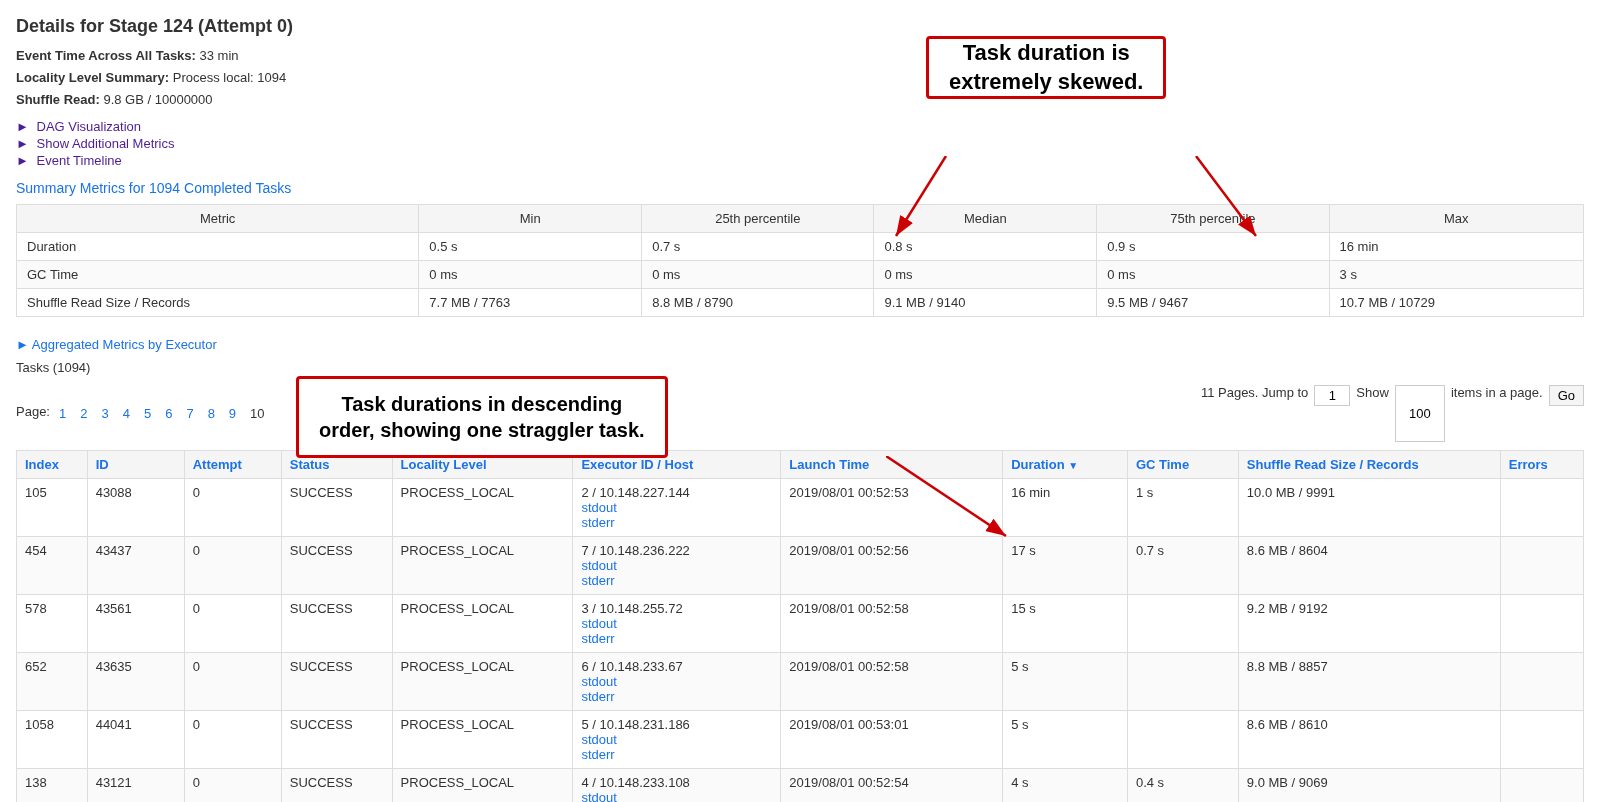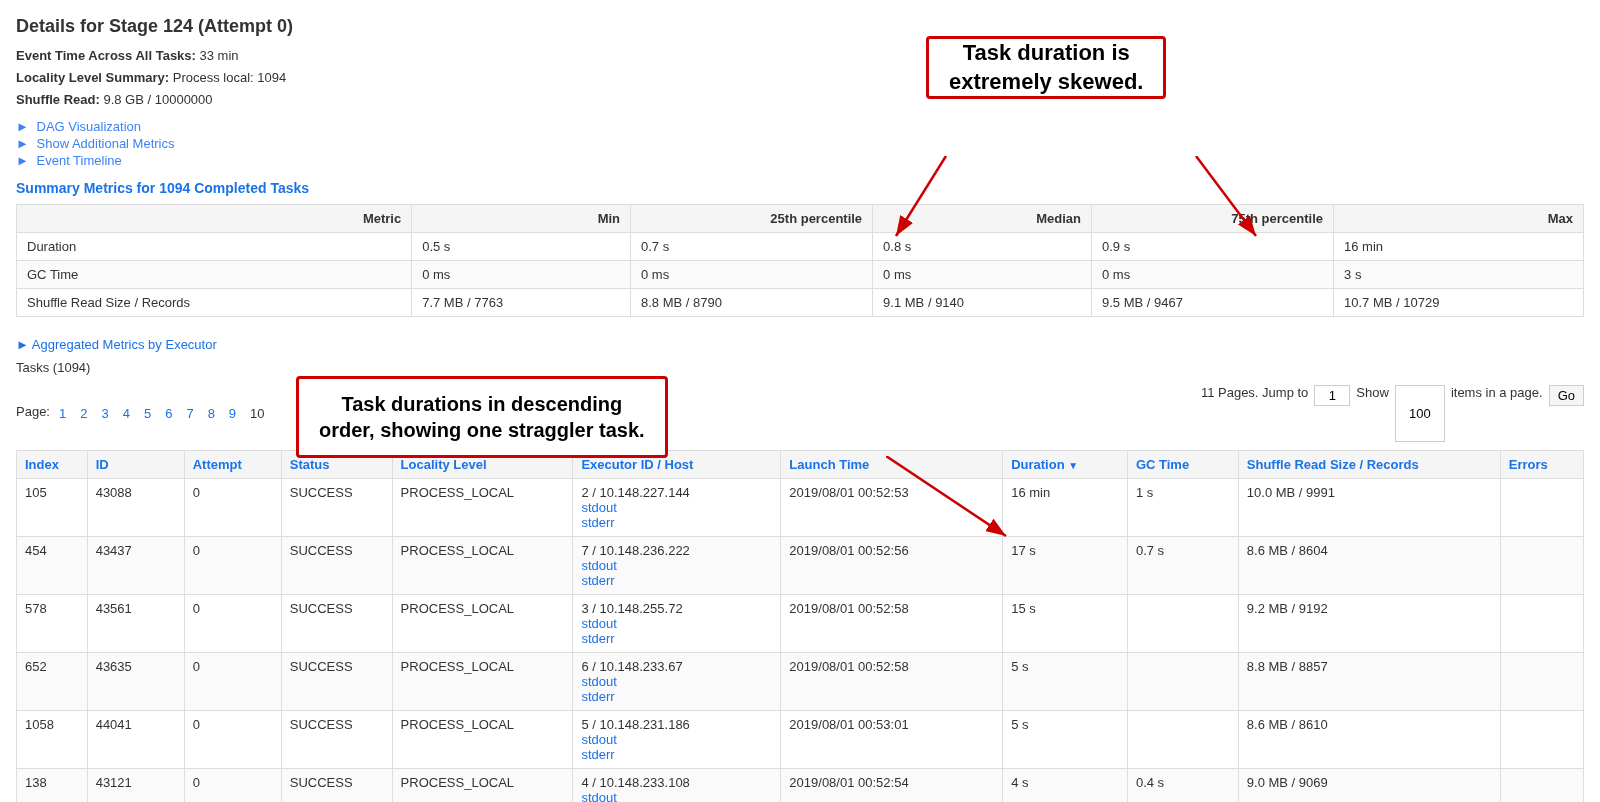--- a/index.html
+++ b/index.html
@@ -4,28 +4,28 @@
   <style>
     * { box-sizing: border-box; margin: 0; padding: 0; }
     body { font-family: Arial, sans-serif; font-size: 13px; color: #333; background: #fff; padding: 16px; }
     
     h2 { font-size: 18px; font-weight: bold; margin-bottom: 8px; }
     
     .meta-info { margin-bottom: 8px; line-height: 1.7; }
     .meta-info strong { font-weight: bold; }
     
     .links { margin-bottom: 12px; }
-    .links a { color: #3b82f6; text-decoration: none; display: block; margin-bottom: 2px; font-size: 13px; }
+    .links a { color: #4c1d95; text-decoration: none; display: block; margin-bottom: 2px; font-size: 13px; }
     .link-arrow { margin-right: 4px; }
     
     .summary-title { font-size: 14px; margin-bottom: 8px; }
-    .summary-title span { color: #1a73e8; font-weight: bold; }
+    .summary-title span { color: #1a73e8; }
     
     .metrics-table { width: 100%; border-collapse: collapse; margin-bottom: 20px; font-size: 13px; }
-    .metrics-table th { background: #f5f5f5; text-align: right; padding: 6px 10px; border: 1px solid #ddd; font-weight: bold; }
+    .metrics-table th { background: #f5f5f5; text-align: center; padding: 6px 10px; border: 1px solid #ddd; font-weight: normal; }
     .metrics-table td { padding: 6px 10px; border: 1px solid #ddd; }
     .metrics-table tr:nth-child(even) td { background: #fafafa; }
     
     .aggregated-link { color: #1a73e8; text-decoration: none; font-size: 13px; }
     
     .tasks-label { font-size: 13px; margin: 6px 0 10px 0; }
     
     .pagination-bar { display: flex; align-items: center; margin-bottom: 8px; font-size: 13px; }
     .pagination-bar .pages { display: flex; gap: 4px; }
     .pagination-bar .page-link { color: #1a73e8; text-decoration: none; padding: 2px 5px; }

